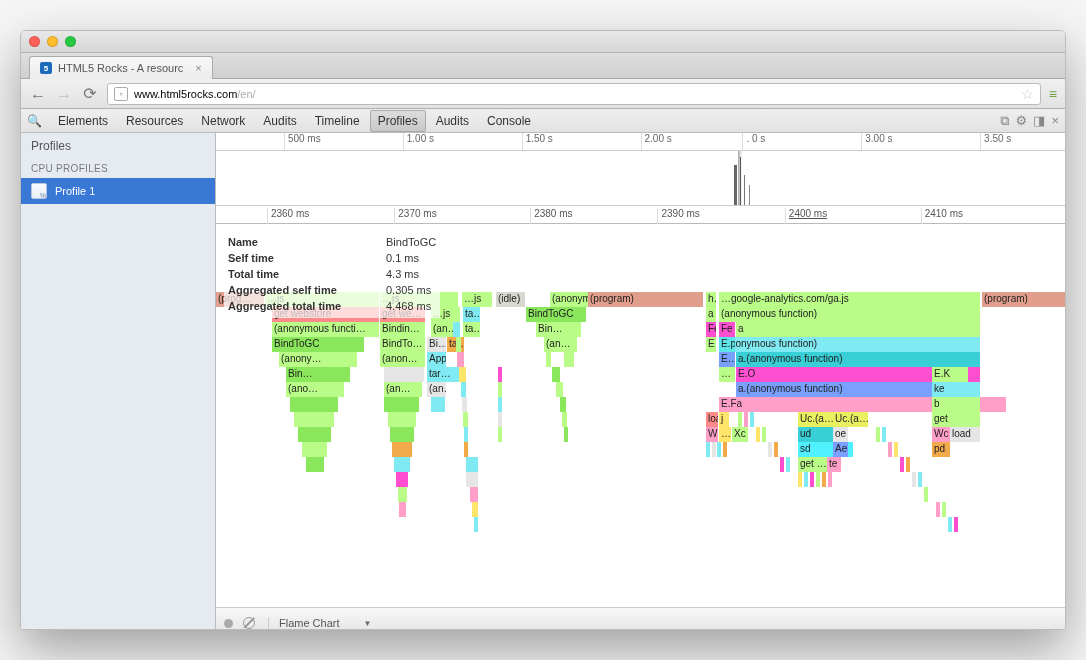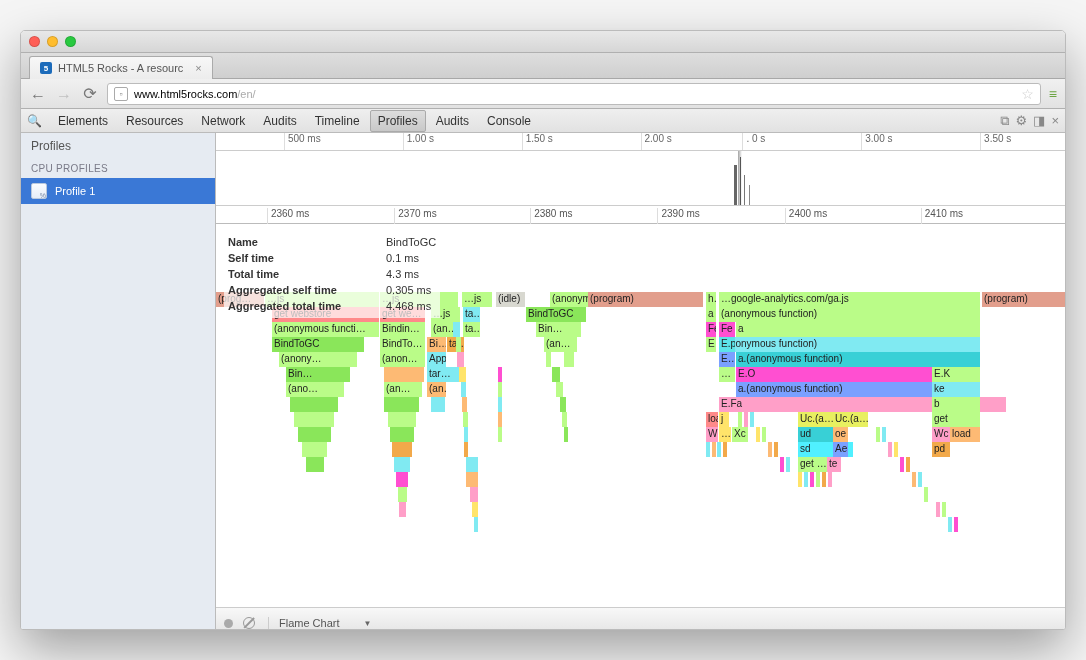--- a/index.html
+++ b/index.html
@@ -65,21 +65,21 @@
 .idle{background:#d8d8d0}
 .f,.anon{background:#bafc88}
 .green2{background:#8ae65a}
 .orange{background:#f2a94a}
 .pink{background:#ff9fc8}
 .magenta{background:#ff4fd1}
 .cyan{background:#80eaf2}
 .teal{background:#38d0d6}
 .cyan2{background:#5ce4e8}
 .blue{background:#7aa0ff}
-.purple{background:#fdba74}
+.purple{background:#e5e5e5}
 .yellow{background:#ffe46a}
 .yel2{background:#e8f060}
 .red{background:#ff8a8a}
 .cyan3{background:#50f0ff}
 
 .status{height:22px;border-top:1px solid #ccc;background:linear-gradient(#f8f8f8,#e8e8e8);display:flex;align-items:flex-end;padding:0 8px;gap:13px;color:#666}
 .status .left{display:flex;gap:10px;align-items:center}
 .status .dot{width:9px;height:9px;background:#aaa;border-radius:50%}
 .status .no{width:12px;height:12px;border:1.5px solid #999;border-radius:50%;position:relative}
 .status .no::after{content:"";position:absolute;width:14px;height:1.5px;background:#999;top:4px;left:-2px;transform:rotate(-45deg)}
@@ -164,21 +164,21 @@
         <div style="position:absolute;left:61%;bottom:0;width:3px;height:40px;background:#666"></div>
         <div style="position:absolute;left:61.7%;bottom:0;width:1px;height:48px;background:#555"></div>
         <div style="position:absolute;left:62.2%;bottom:0;width:1px;height:30px;background:#777"></div>
         <div style="position:absolute;left:62.8%;bottom:0;width:1px;height:20px;background:#888"></div>
       </div>
       <div class="ruler2" id="ruler2">
           <div class="tick" style="left: 6%;">2360 ms</div>
           <div class="tick" style="left: 21%;">2370 ms</div>
           <div class="tick" style="left: 37%;">2380 ms</div>
           <div class="tick" style="left: 52%;">2390 ms</div>
-          <div class="tick" style="left: 67%;">2400 ms</div>
+          <div class="tick" style="left: 67%; text-decoration: underline;">2400 ms</div>
           <div class="tick" style="left: 83%;">2410 ms</div>
         </div>
 
       <div class="flame-area">
         <div class="tooltip" id="tooltip">
             <div class="row">
               <div class="lbl">Name</div>
               <div>BindToGC</div>
             </div>
             <div class="row">
@@ -317,21 +317,21 @@
             <div class="bar purple" style="left: 552px; width: 4px; bottom: 150px;"></div>
             <div class="bar orange" style="left: 558px; width: 4px; bottom: 150px;"></div>
             <div class="bar magenta" style="left: 564px; width: 4px; bottom: 135px;"></div>
             <div class="bar cyan" style="left: 570px; width: 4px; bottom: 135px;"></div>
             <div class="bar pink" style="left: 716px; width: 18px; bottom: 165px;">Wc</div>
             <div class="bar purple" style="left: 734px; width: 30px; bottom: 165px;">load</div>
             <div class="bar orange" style="left: 716px; width: 18px; bottom: 150px;">pd</div>
             <div class="bar anon" style="left: 716px; width: 48px; bottom: 180px;">get</div>
             <div class="bar anon" style="left: 716px; width: 48px; bottom: 195px;">b</div>
             <div class="bar cyan" style="left: 716px; width: 48px; bottom: 210px;">ke</div>
-            <div class="bar anon" style="left: 716px; width: 48px; bottom: 225px;">E.K</div>
+            <div class="bar anon" style="left: 716px; width: 36px; bottom: 225px;">E.K</div>
             <div class="bar anon" style="left: 660px; width: 4px; bottom: 165px;"></div>
             <div class="bar cyan" style="left: 666px; width: 4px; bottom: 165px;"></div>
             <div class="bar pink" style="left: 672px; width: 4px; bottom: 150px;"></div>
             <div class="bar yellow" style="left: 678px; width: 4px; bottom: 150px;"></div>
             <div class="bar magenta" style="left: 684px; width: 4px; bottom: 135px;"></div>
             <div class="bar orange" style="left: 690px; width: 4px; bottom: 135px;"></div>
             <div class="bar purple" style="left: 696px; width: 4px; bottom: 120px;"></div>
             <div class="bar cyan" style="left: 702px; width: 4px; bottom: 120px;"></div>
             <div class="bar anon" style="left: 708px; width: 4px; bottom: 105px;"></div>
             <div class="bar pink" style="left: 720px; width: 4px; bottom: 90px;"></div>

